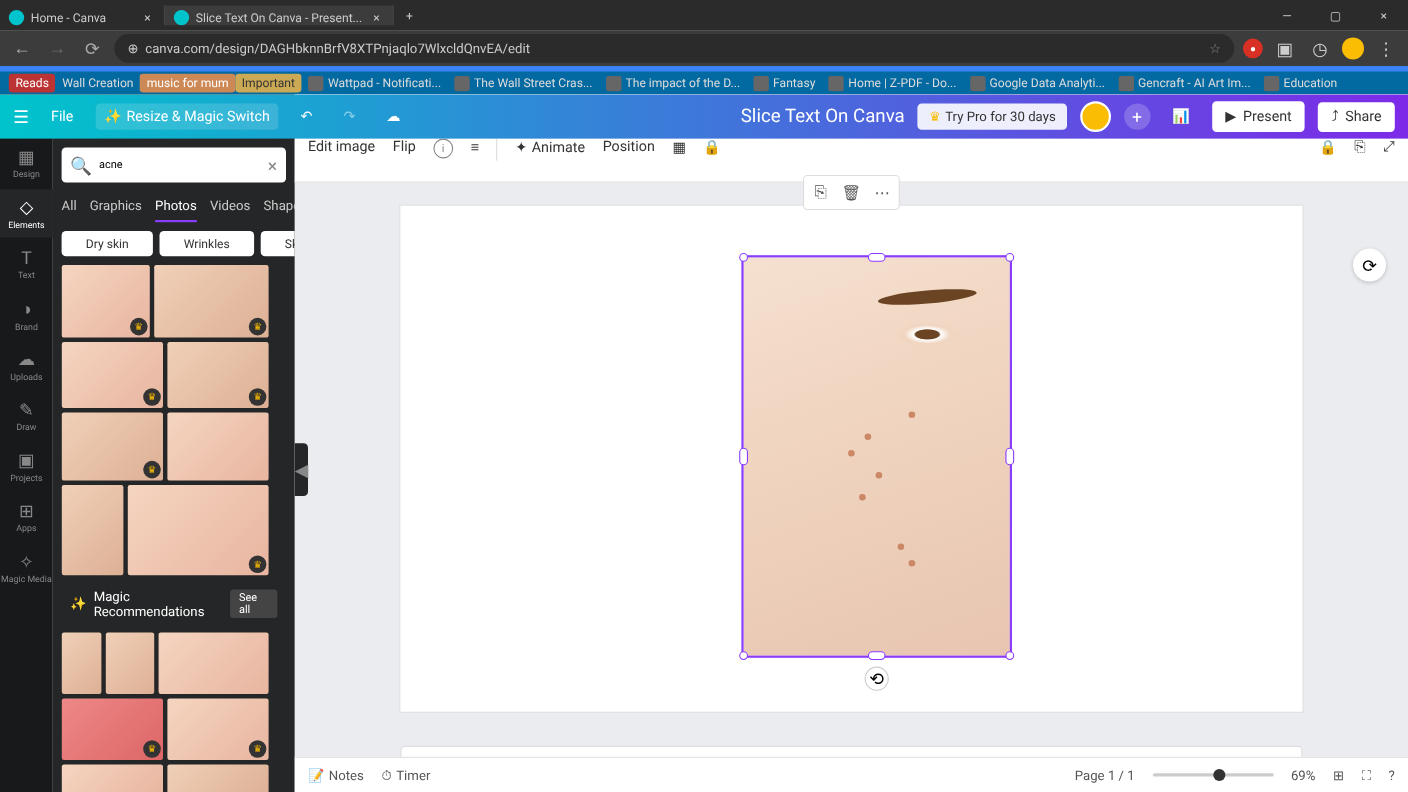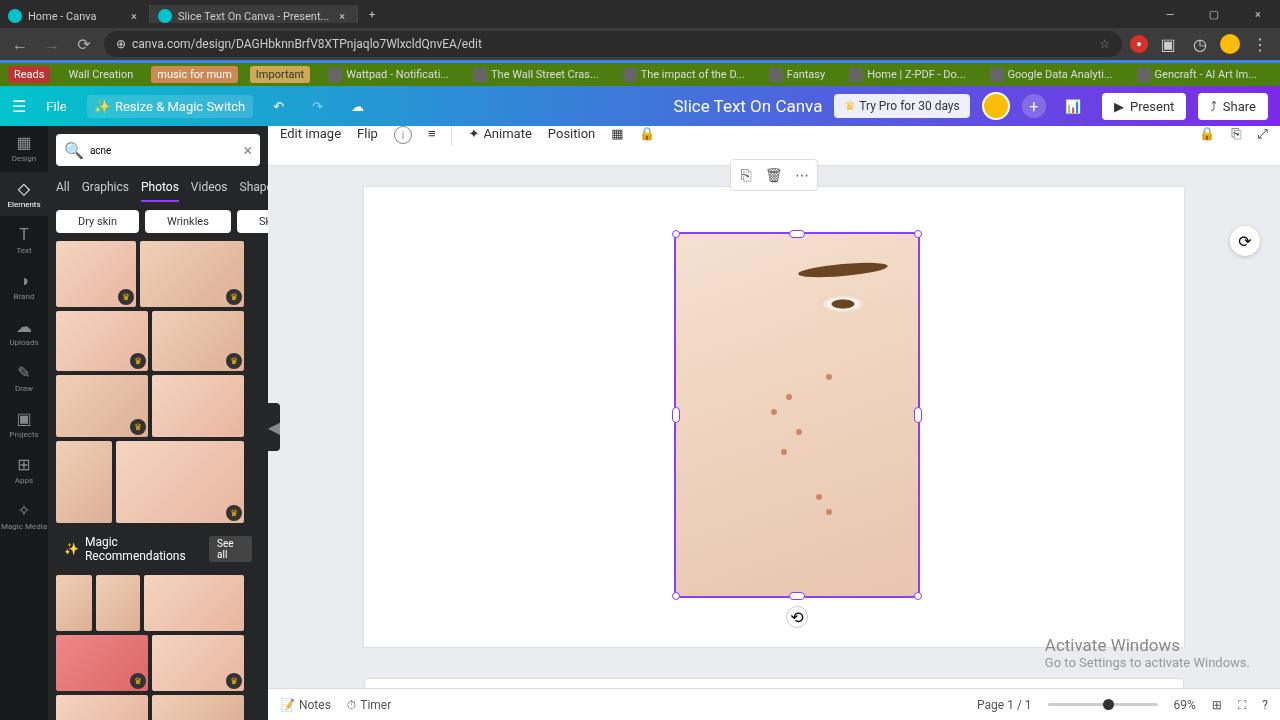--- a/index.html
+++ b/index.html
@@ -12,21 +12,21 @@
 .tab-close{width:14px;height:14px;display:flex;align-items:center;justify-content:center;cursor:pointer}
 .newtab{width:28px;display:flex;align-items:center;justify-content:center;color:#ccc;cursor:pointer}
 .winbtns{margin-left:auto;display:flex}
 .winbtn{width:44px;height:28px;display:flex;align-items:center;justify-content:center;color:#ccc;cursor:pointer}
 .addrbar{height:32px;background:#3c3c3c;display:flex;align-items:center;padding:0 8px;gap:8px}
 .navbtn{width:24px;height:24px;display:flex;align-items:center;justify-content:center;color:#aaa;cursor:pointer;border-radius:50%}
 .url-field{flex:1;height:26px;background:#2b2b2b;border-radius:13px;display:flex;align-items:center;padding:0 12px;color:#ccc;font-size:12px}
 .addr-icon{width:24px;height:24px;display:flex;align-items:center;justify-content:center;color:#ccc;cursor:pointer}
 .addr-icon.red{background:#d93025;border-radius:50%;color:#fff;width:18px;height:18px;font-size:9px}
 .addr-icon.avatar{background:#fbbc04;border-radius:50%;width:20px;height:20px}
-.bookmarks{height:26px;background:#4d7c0f;display:flex;align-items:center;padding:0 8px;gap:12px;border-top:3px solid #3b82f6}
+.bookmarks{height:26px;background:#0369a1;display:flex;align-items:center;padding:0 8px;gap:0;border-top:5px solid #3b82f6}
 .bm{display:flex;align-items:center;gap:4px;padding:2px 6px;border-radius:3px;color:#ddd;font-size:11px;cursor:pointer;white-space:nowrap}
 .bm.red{background:#b33;color:#fff}
 .bm.orange{background:#c85;color:#fff}
 .bm.yellow{background:#ca5;color:#333}
 .bm-icon{width:14px;height:14px;background:#666;border-radius:2px;flex-shrink:0}
 .app{display:flex;height:calc(720px - 86px);background:#fff}
 .appheader{position:absolute;top:86px;left:0;right:0;height:40px;background:linear-gradient(90deg,#00c4cc,#7d2ae8);display:flex;align-items:center;padding:0 12px;gap:12px;z-index:10}
 .hamburger{color:#fff;cursor:pointer}
 .appheader-item{color:#fff;font-size:13px;cursor:pointer;padding:4px 8px;border-radius:4px;display:flex;align-items:center;gap:4px}
 .appheader-item.resize{background:rgba(255,255,255,0.15)}
@@ -363,24 +363,20 @@
           <div class="sel-handle br"></div>
           <div class="sel-handle tm"></div>
           <div class="sel-handle bm"></div>
           <div class="sel-handle ml"></div>
           <div class="sel-handle mr"></div>
           <div class="rotate-handle">⟲</div>
         </div>
       </div>
     </div>
     <div class="addpage">+ Add page</div>
-    <div class="watermark">
-      <div class="wm-title">Activate Windows</div>
-      <div>Go to Settings to activate Windows.</div>
-    </div>
   </div>
 </div>
 
 <div class="bottombar">
   <div class="bb-item">
       <span>📝</span>
       <span>Notes</span>
     </div>
   <div class="bb-item">
       <span>⏱</span>

